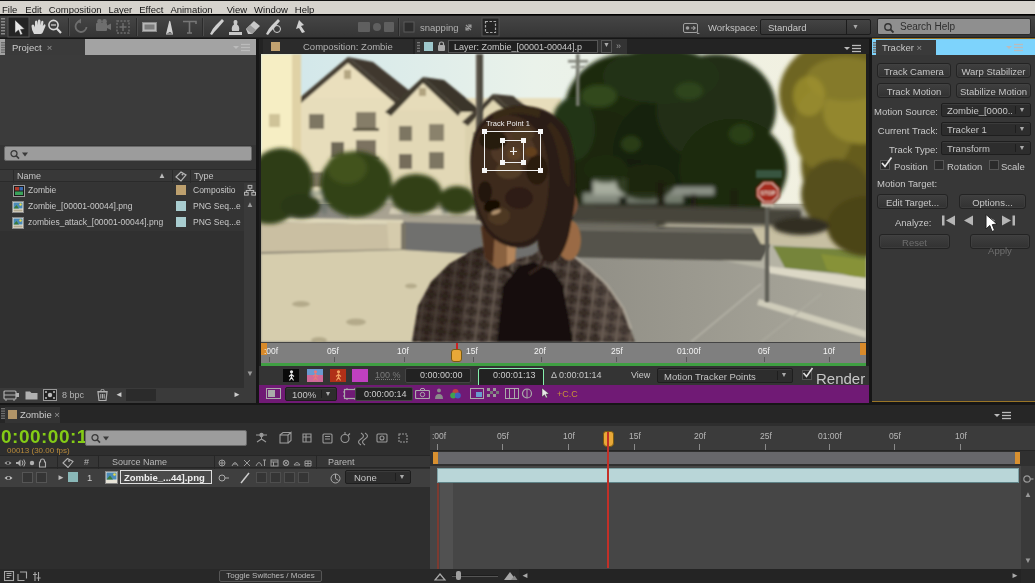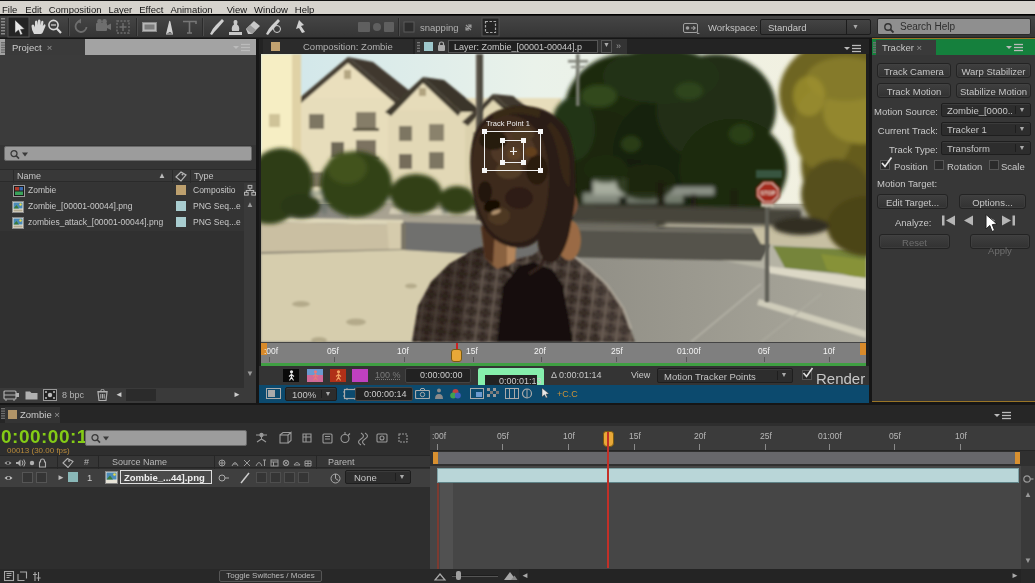--- a/index.html
+++ b/index.html
@@ -579,32 +579,32 @@
           <path d="M3.5 3.5 L3.5 7 M3.5 4.5 L1 6.5 M3.5 4.5 L6 6.5 M3.5 7 L1.5 10.5 M3.5 7 L5.5 10.5" stroke="#e87878" stroke-width="1.1"></path>
         </svg>
     <div class="abs" style="left:71px;top:3px;width:16px;height:13px;background:#b03018;"></div>
     <svg class="abs" style="left:76px;top:4px;" width="7" height="11" viewBox="0 0 7 11">
           <circle cx="3.5" cy="1.8" r="1.6" fill="#f0a060"></circle>
           <path d="M3.5 3.5 L3.5 7 M3.5 4.5 L1 6.5 M3.5 4.5 L6 6.5 M3.5 7 L1.5 10.5 M3.5 7 L5.5 10.5" stroke="#f0a060" stroke-width="1.1"></path>
         </svg>
     <div class="abs" style="left:93px;top:3px;width:16px;height:13px;background:#c040c0;"></div>
     <span class="abs" style="left:116px;top:4px;color:#7a7a7a;font-size:9px;text-decoration:underline dotted;">100 %</span>
     <div class="abs" style="left:146px;top:2px;width:66px;height:15px;background:#222;border:1px solid #444;border-radius:2px;color:#ccc;font-size:9px;padding:1px 0 0 14px;">0:00:00:00</div>
-    <div class="abs" style="left:219px;top:2px;width:66px;height:15px;background:#222;border:7px solid #86efac;border-radius:2px;color:#ccc;font-size:9px;padding:1px 0 17px 14px;">0:00:01:13</div>
+    <div class="abs" style="left:219px;top:2px;width:66px;height:15px;background:#222;border:1px solid #86efac;border-radius:2px;color:#ccc;font-size:9px;padding:1px 0 17px 14px;">0:00:01:13</div>
     <span class="abs" style="left:292px;top:4px;color:#c8c8c8;font-size:9px;">Δ 0:00:01:14</span>
     <span class="abs" style="left:372px;top:4px;color:#c8c8c8;font-size:9px;">View</span>
     <div class="drop" style="left:398px;top:2px;width:136px;height:15px;padding:2px 0 0 6px;">Motion Tracker Points<span class="da">▼</span></div>
     <div class="cb" style="left:543px;top:4px;"></div>
     <svg class="abs" style="left:543px;top:1px;" width="12" height="12" viewBox="0 0 12 12">
           <path d="M1.5 6 L4.5 9.5 L10.5 1" fill="none" stroke="#e0e0e0" stroke-width="1.6"></path>
         </svg>
     <span class="abs" style="left:557px;top:4px;color:#c8c8c8;font-size:15px;">Render</span>
   </div>
 
-  <div class="abs" style="left:0;top:346px;width:610px;height:18px;background:#0c4a6e;">
+  <div class="abs" style="left:0;top:346px;width:610px;height:18px;background:#701a75;">
     <svg class="abs" style="left:7px;top:3px;" width="15" height="11" viewBox="0 0 15 11">
           <rect x="0.5" y="0.5" width="14" height="10" fill="none" stroke="#aaa"></rect>
           <rect x="2" y="2" width="7" height="7" fill="#aaa"></rect>
         </svg>
     <div class="drop" style="left:26px;top:2px;width:52px;height:14px;padding:1px 0 0 6px;">100%<span class="da">▼</span></div>
     <svg class="abs" style="left:84px;top:3px;" width="16" height="12" viewBox="0 0 16 12">
           <rect x="1.5" y="1.5" width="13" height="9" fill="none" stroke="#aaa" stroke-width="1.2"></rect>
           <path d="M4 1.5 L4 0 M12 1.5 L12 0 M4 10.5 L4 12 M12 10.5 L12 12 M1.5 4 L0 4 M1.5 8 L0 8 M14.5 4 L16 4 M14.5 8 L16 8" stroke="#aaa"></path>
         </svg>
     <div class="abs" style="left:96px;top:2px;width:58px;height:14px;background:#222;border:1px solid #444;border-radius:2px;color:#ccc;font-size:9px;padding:1px 0 0 8px;">0:00:00:14</div>
@@ -643,21 +643,21 @@
           <path d="M6 1 L6 10" stroke="#aaa"></path>
         </svg>
     <svg class="abs" style="left:281px;top:2px;" width="11" height="13" viewBox="0 0 11 13">
           <path d="M2 1 L2 10 L4.5 7.8 L6 11 L7.5 10.3 L6 7.2 L9 6.8 Z" fill="#e8e8e8" stroke="#333" stroke-width="0.5"></path>
         </svg>
     <span class="abs" style="left:298px;top:4px;color:#c8913a;font-size:9px;">+C.C</span>
   </div>
 </div>
 
 <div id="tracker" class="abs" style="left:872px;top:38px;width:163px;height:364px;background:#373737;border-top:1px solid #9a7526;border-bottom:1px solid #9a7526;">
-  <div class="abs" style="left:0;top:0;width:163px;height:16px;background:#15803d;">
+  <div class="abs" style="left:0;top:0;width:163px;height:16px;background:#7dd3fc;">
     <svg class="abs" style="left:1px;top:3px;" width="5" height="11" viewBox="0 0 5 11">
           <g fill="#6e6e6e">
             <rect width="4" height="1.4"></rect>
             <rect y="2.4" width="4" height="1.4"></rect>
             <rect y="4.8" width="4" height="1.4"></rect>
             <rect y="7.2" width="4" height="1.4"></rect>
             <rect y="9.6" width="4" height="1.4"></rect>
           </g>
         </svg>
     <div class="abs" style="left:4px;top:1px;width:60px;height:15px;background:#3a3a3a;color:#c8c8c8;font-size:9.5px;padding:2px 0 0 6px;">Tracker <span style="color:#999;">×</span></div>

